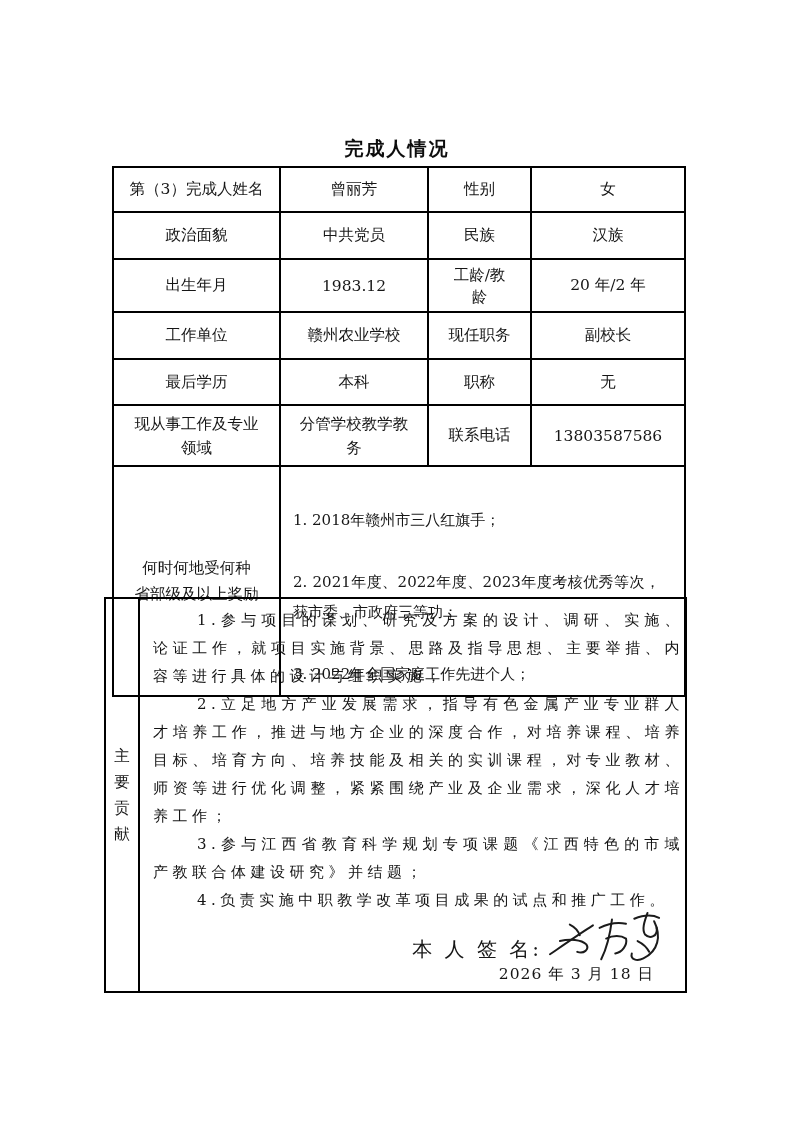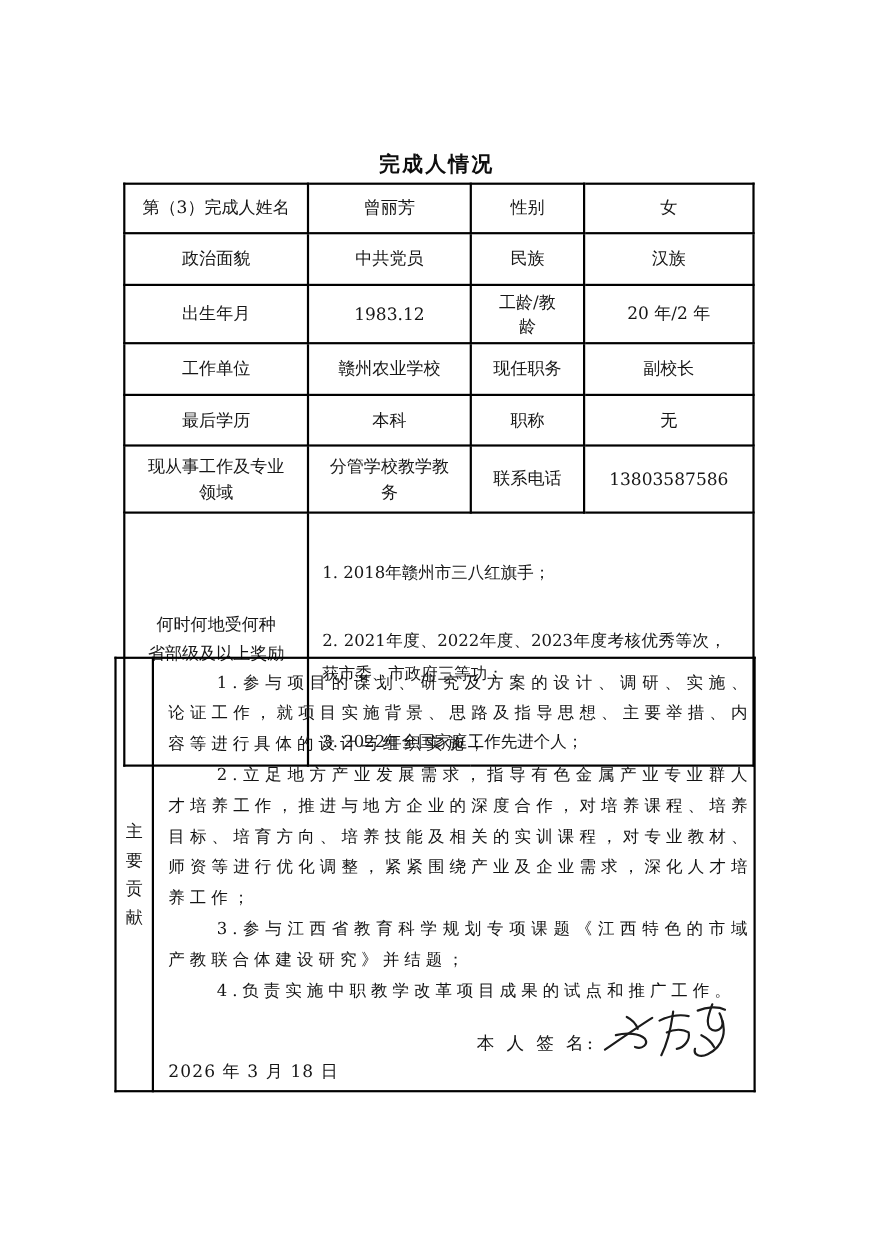--- a/index.html
+++ b/index.html
@@ -88,33 +88,34 @@
   }
   .sign-row {
     display: flex;
     justify-content: flex-end;
     align-items: flex-end;
     margin-top: 6px;
     padding-right: 14px;
     height: 42px;
   }
   .sign-label {
-    font-size: 16px;
+    font-size: 20px;
     letter-spacing: 3px;
     line-height: 26px;
     white-space: nowrap;
     margin-left: 25px;
   }
   .signature-svg {
     width: 126px;
     height: 62px;
     margin-left: 2px;
     margin-bottom: -8px;
   }
   .sign-date {
+    text-align: right;
     padding-right: 30px;
     font-size: 15.5px;
     letter-spacing: 1px;
     margin-top: 2px;
   }
   .footer {
     position: absolute;
     top: 1046px; left: 0; right: 0;
     text-align: center;
     font-size: 12.5px;

